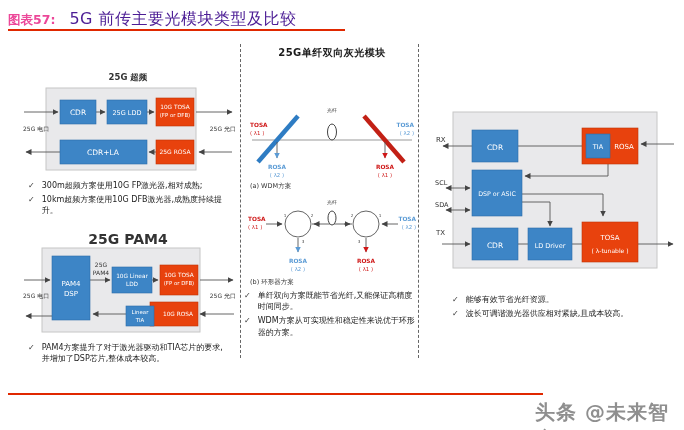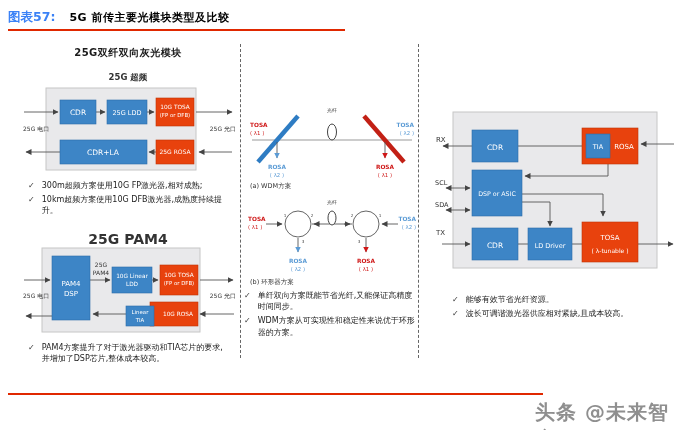--- a/index.html
+++ b/index.html
@@ -1,21 +1,21 @@
 <!DOCTYPE html>
 <html><head>
 <meta charset="utf-8">
 <style>
   html,body{margin:0;padding:0;background:#fff;}
   .page{position:relative;width:684px;height:430px;background:#ffffff;overflow:hidden;
         font-family:"DejaVu Sans","Liberation Sans",sans-serif;color:#111;}
   .abs{position:absolute;}
   .fig-header{left:8px;top:9px;display:flex;gap:14px;align-items:baseline;}
-  .fig-label{font-weight:bold;font-size:12.5px;color:#3b82f6;}
-  .fig-title{font-weight:bold;font-size:11px;color:#000000;letter-spacing:0.5px;}
+  .fig-label{font-weight:bold;font-size:12.5px;color:#ec4899;}
+  .fig-title{font-weight:normal;font-size:16px;color:#4c1d95;letter-spacing:0.5px;}
   .rule{background:#e02800;height:2px;}
   .dash-sep{border-left:1px dashed #666;width:0;}
   .col-title{font-weight:bold;font-size:10px;text-align:center;color:#1a1a1a;letter-spacing:0.5px;}
   .sub-title{font-weight:bold;text-align:center;color:#333;}
   .bullets{font-size:8px;line-height:1.4;color:#222;}
   .bullet{display:flex;gap:7px;margin-bottom:3px;}
   .chk{flex:0 0 auto;font-size:8px;color:#333;}
   .btxt{flex:1 1 auto;}
   .src-line{font-weight:normal;font-size:10px;color:#111;display:flex;gap:20px;margin-top:44px;}
   .watermark{font-weight:800;font-size:20px;color:#8f8f8f;letter-spacing:1px;}
@@ -55,21 +55,20 @@
 
   <div class="abs fig-header">
     <span class="fig-label">图表57:</span>
     <span class="fig-title">5G 前传主要光模块类型及比较</span>
   </div>
   <div class="abs rule" style="left:8px;top:29px;width:337px;"></div>
 
   <div class="abs dash-sep" style="left:240px;top:44px;height:314px;"></div>
   <div class="abs dash-sep" style="left:418px;top:44px;height:314px;"></div>
 
-  <div class="abs col-title" style="left:22px;top:46px;width:212px;">25G双纤双向灰光模块</div>
   <div class="abs sub-title" style="left:22px;top:72px;width:212px;font-size:8.5px;">25G 超频</div>
 
   <svg class="abs" style="left:22px;top:84px;" width="215" height="92" viewBox="0 0 215 92">
     <rect class="gbox" x="24" y="4" width="150" height="82"></rect>
     <g class="ln" marker-end="url(#ah)">
       <path d="M2 28 L36 28"></path>
         <path d="M74 28 L83 28"></path>
         <path d="M125 28 L132 28"></path>
       <path d="M174 28 L210 28"></path>
         <path d="M210 68 L177 68"></path>
@@ -135,20 +134,21 @@
     <text class="t-d" x="214" y="52" font-size="6" text-anchor="end">25G 光口</text>
   </svg>
 
   <div class="abs bullets" style="left:28px;top:342px;width:202px;">
     <div class="bullet">
       <span class="chk">✓</span>
       <span class="btxt">PAM4方案提升了对于激光器驱动和TIA芯片的要求,并增加了DSP芯片,整体成本较高。</span>
     </div>
   </div>
 
+  <div class="abs col-title" style="left:246px;top:46px;width:172px;">25G单纤双向灰光模块</div>
 
   <svg class="abs" style="left:246px;top:94px;" width="172" height="96" viewBox="0 0 172 96">
     <path class="lngray" d="M6 46 L166 46"></path>
     <path d="M12 68 L52 22" stroke="#2e7cc3" stroke-width="4.5"></path>
     <path d="M118 22 L158 68" stroke="#c22015" stroke-width="4.5"></path>
     <ellipse cx="86" cy="38" rx="4.5" ry="8" fill="#fff" stroke="#444" stroke-width="1"></ellipse>
     <text class="t-dm" x="86" y="18" font-size="5">光纤</text>
     <text class="t-r" x="4" y="33" font-size="5.8" font-weight="bold">TOSA</text>
     <text class="t-r" x="4" y="41" font-size="5.4">( λ1 )</text>
     <path class="ln" d="M31 48 L31 64" stroke="#5b9bd5" marker-end="url(#ah-b)"></path>

